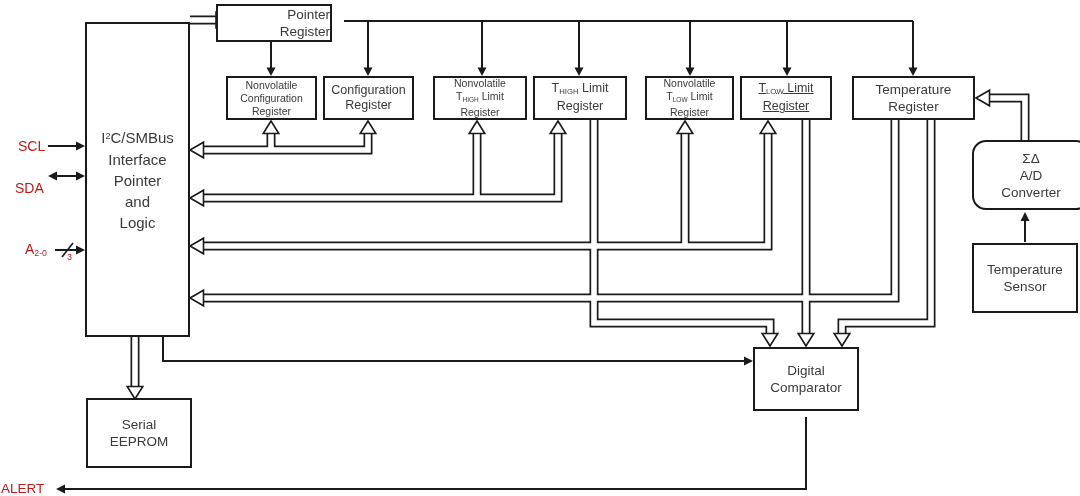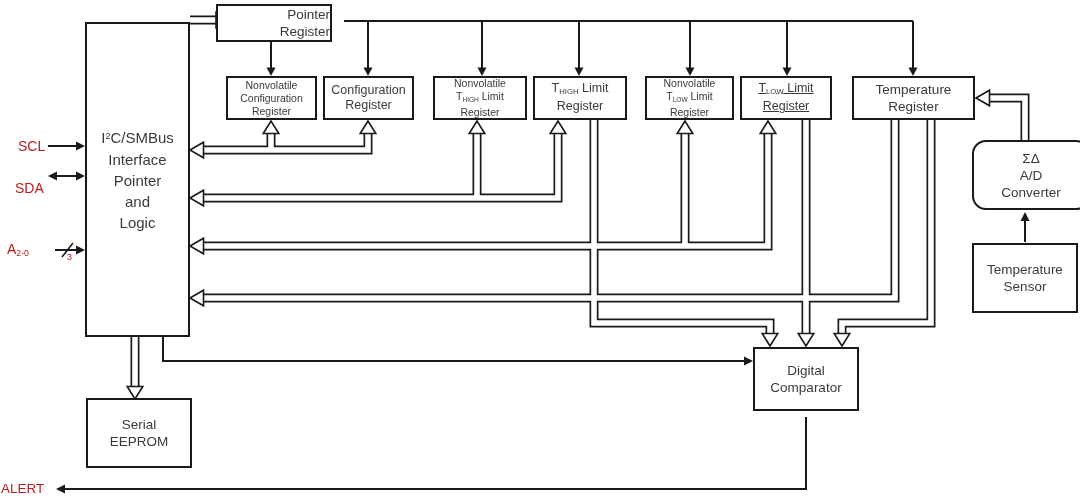--- a/index.html
+++ b/index.html
@@ -31,21 +31,21 @@
   #b-nvtlow   {left:645px; top:76px;  width:89px;  height:44px;}
   #b-tlow     {left:740px; top:76px;  width:92px;  height:44px;text-decoration:underline;}
   #b-tempreg  {left:852px; top:76px;  width:123px; height:44px;}
   #b-adc      {left:972px; top:140px; width:118px; height:70px;border-radius:14px;}
   #b-tsensor  {left:972px; top:243px; width:106px; height:70px;}
   #b-comp     {left:753px; top:347px; width:106px; height:64px;}
   #b-eeprom   {left:86px;  top:398px; width:106px; height:70px;}
   
   #p-scl  {left:18px; top:138px;}
   #p-sda  {left:15px; top:168px;margin-top:12px;}
-  #p-addr {left:7px; top:241px;}
+  #p-addr {left:25px; top:241px;}
   #p-bw   {left:67px; top:252px; font-size:9px;}
   #p-alert{left:1px;  top:481px; font-size:13.5px;}
   
   .tb{stroke:#1a1a1a;stroke-width:9;fill:none;}
   .tw{stroke:#ffffff;stroke-width:5.6;fill:none;}
   .hh{fill:#ffffff;stroke:#1a1a1a;stroke-width:1.6;stroke-linejoin:miter;}
   .ln{stroke:#1a1a1a;stroke-width:2;fill:none;}
   .lnthin{stroke:#1a1a1a;stroke-width:1.6;fill:none;}
   .sh{fill:#1a1a1a;stroke:none;}
 </style>

